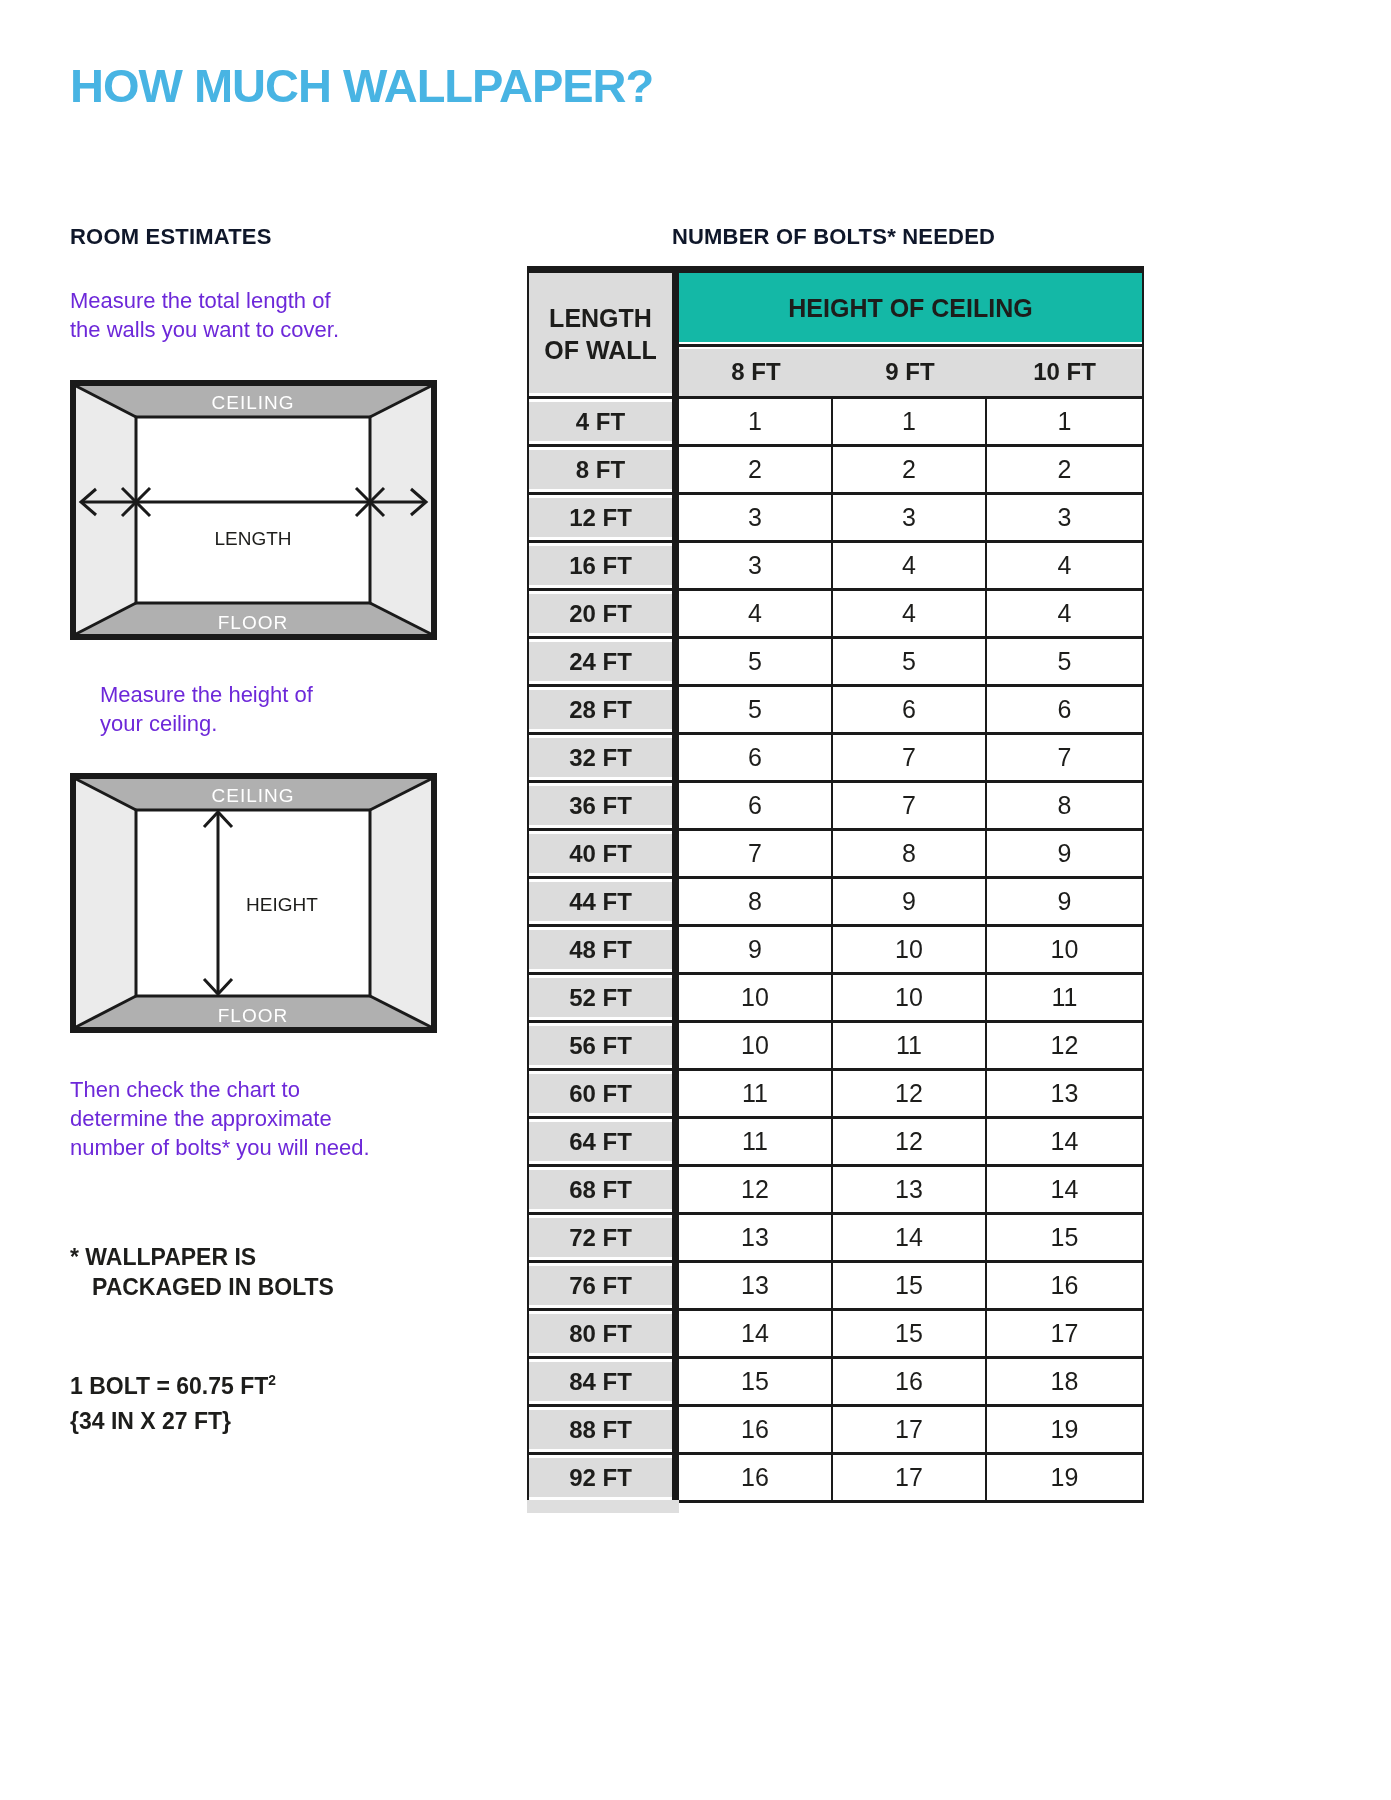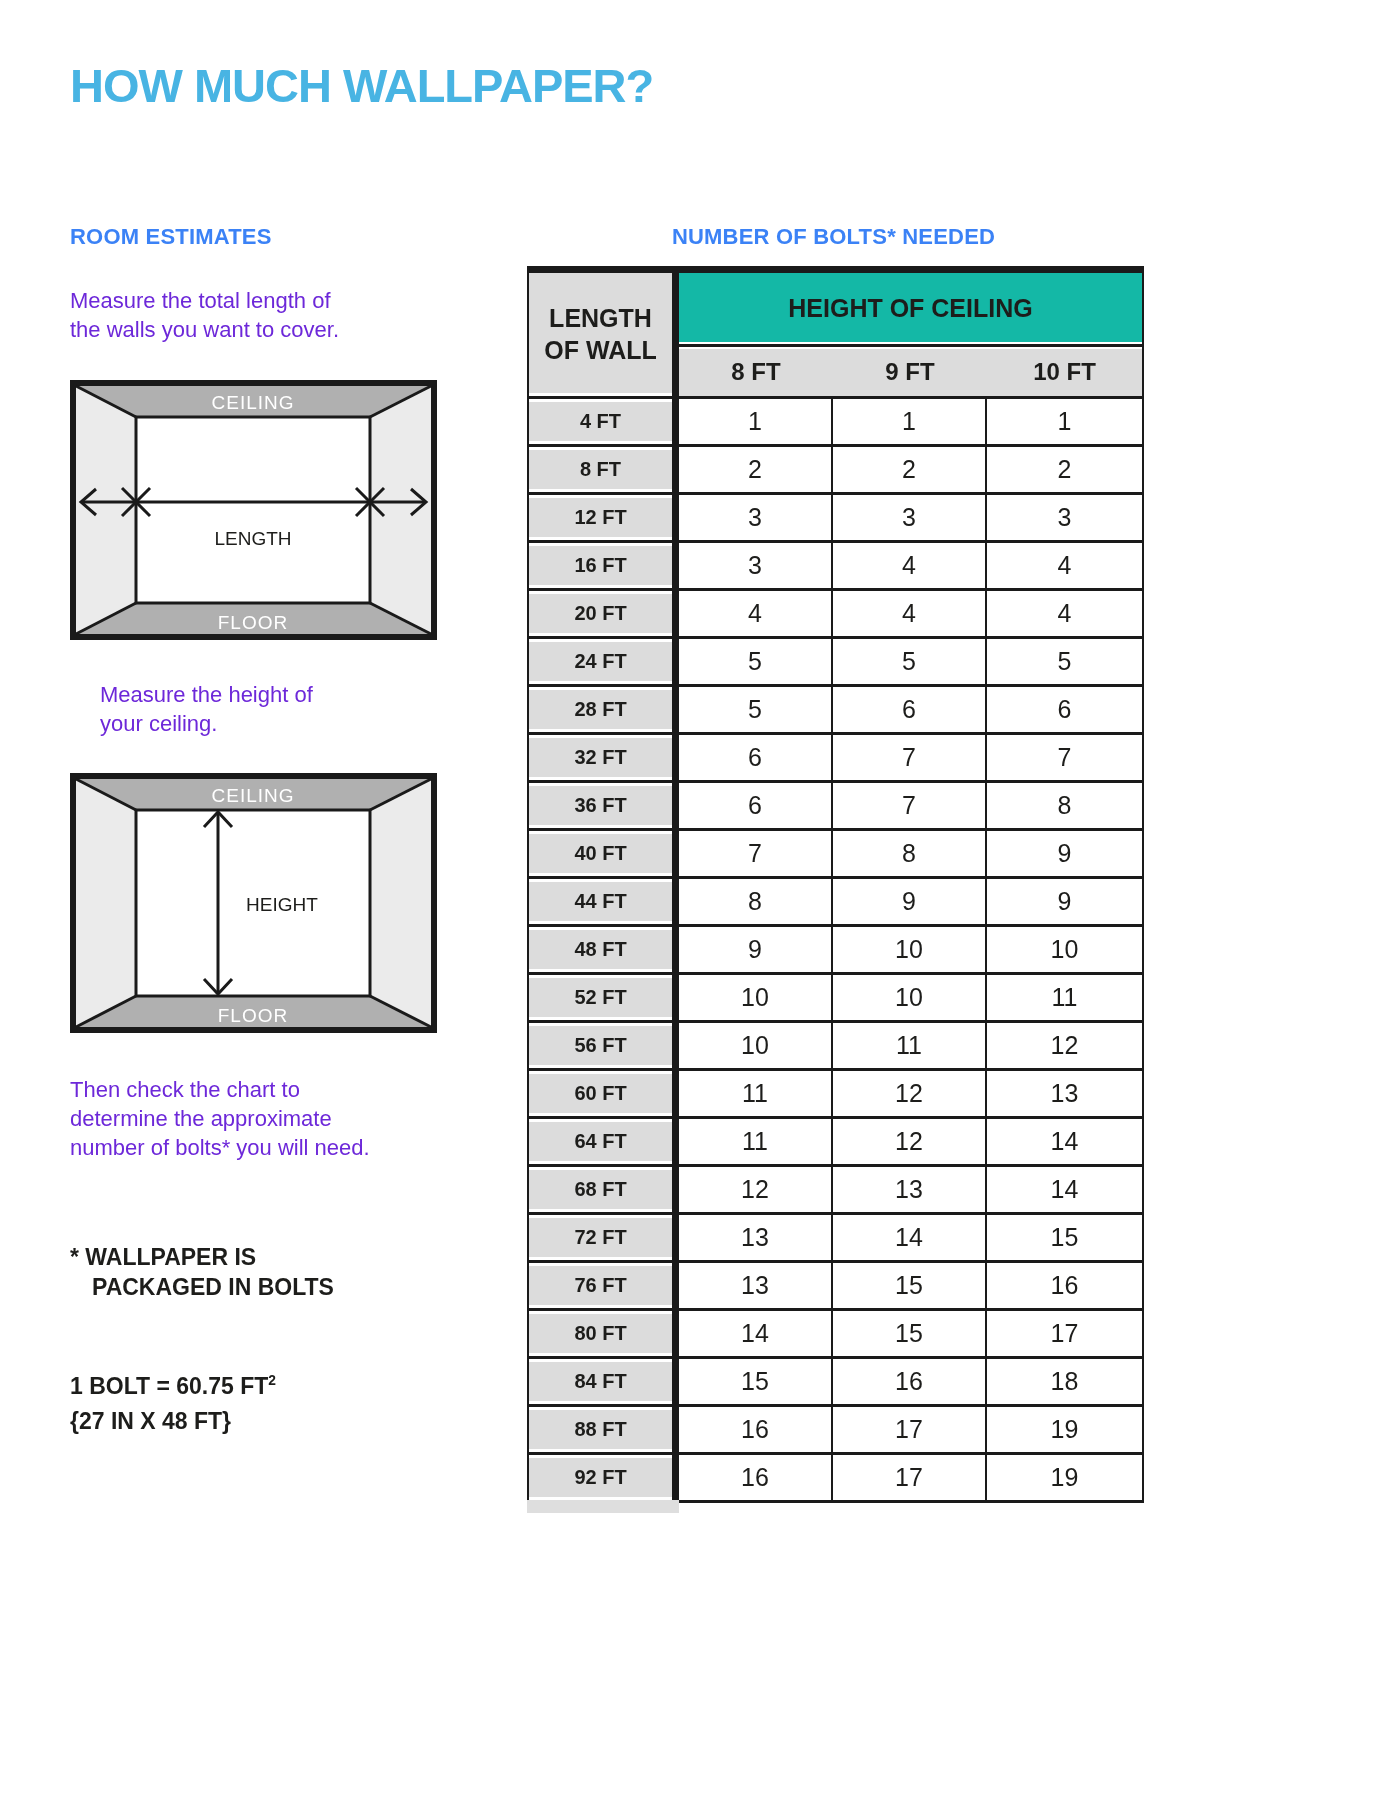--- a/index.html
+++ b/index.html
@@ -2,21 +2,21 @@
 <html><head>
 <meta charset="utf-8">
 <style>
   * { margin:0; padding:0; box-sizing:border-box; }
   body { background:#ffffff; font-family:"Liberation Sans", sans-serif; color:#1d1d1b; }
   .page { position:relative; width:1391px; height:1568px; background:#fff; overflow:hidden; }
 
   .title { position:absolute; left:70px; top:58px; font-size:47px; font-weight:700;
            letter-spacing:-1px; color:#48b4e3; }
 
-  .section-head { font-size:22px; font-weight:700; color:#3b82f6; letter-spacing:0.2px; }
+  .section-head { font-size:22px; font-weight:700; color:#0f172a; letter-spacing:0.2px; }
   .left-head  { position:absolute; left:70px; top:224px; }
   .right-head { position:absolute; left:527px; top:224px; width:613px; text-align:center; }
 
   .para { position:absolute; left:70px; font-size:22px; line-height:1.32; color:#6d28d9; }
   .para1 { top:286px; }
   .para2 { top:680px;margin-left:30px; }
   .para3 { top:1075px; }
 
   .diagram { position:absolute; left:70px; width:367px; height:260px; }
   .diagram1 { top:380px; }
@@ -37,21 +37,21 @@
   th.corner { width:150px; background:#dcdcdc; border-right:7px solid #1a1a1a;
               border-bottom:3px solid #1a1a1a; font-size:25px; font-weight:700; line-height:1.25;
               box-shadow: inset 0 -3px 0 #ffffff; }
   th.group  { background:#14b8a6; border-bottom:3px solid #1a1a1a; height:74px;
               font-size:25px; font-weight:700; box-shadow: inset 0 -2px 0 #ffffff; }
   th.sub    { background:#dcdcdc; border-bottom:3px solid #1a1a1a; height:52px;
               font-size:24px; font-weight:700; box-shadow: inset 0 2px 0 #ffffff; }
   th.sub + th.sub { border-left:0; }
 
   tbody th.rowhead { background:#dcdcdc; border-right:7px solid #1a1a1a; border-bottom:3px solid #1a1a1a;
-                     height:48px; font-size:20px; font-weight:700;
+                     height:48px; font-size:24px; font-weight:700;
                      box-shadow: inset 0 3px 0 #ffffff, inset 0 -3px 0 #ffffff; margin-top: 24px; }
   tbody td { background:#ffffff; border-bottom:3px solid #1a1a1a; border-right:2.5px solid #1a1a1a;
              height:48px; font-size:25px; font-weight:400; }
   tbody td:last-child { border-right:0; }
 
   .table-foot-strip { position:absolute; left:527px; top:1500px; width:152px; height:13px; background:#dedede; }
 
   svg text { font-family:"Liberation Sans", sans-serif; }
 </style>
 </head>
@@ -129,21 +129,21 @@
     <div>number of bolts* you will need.</div>
   </div>
 
   <div class="footnote">
     <div><span>*</span> <span>WALLPAPER IS</span></div>
     <div class="fn-line2">PACKAGED IN BOLTS</div>
   </div>
 
   <div class="boltinfo">
     <div><span>1 BOLT = 60.75 FT</span><sup>2</sup></div>
-    <div>{27 IN X 48 FT}</div>
+    <div>{34 IN X 27 FT}</div>
   </div>
 
   <div class="section-head right-head">NUMBER OF BOLTS* NEEDED</div>
 
   <div class="bolt-table-wrap">
     <table class="bolts">
       <colgroup>
           <col style="width:150px">
           <col style="width:154px">
           <col style="width:154px">

